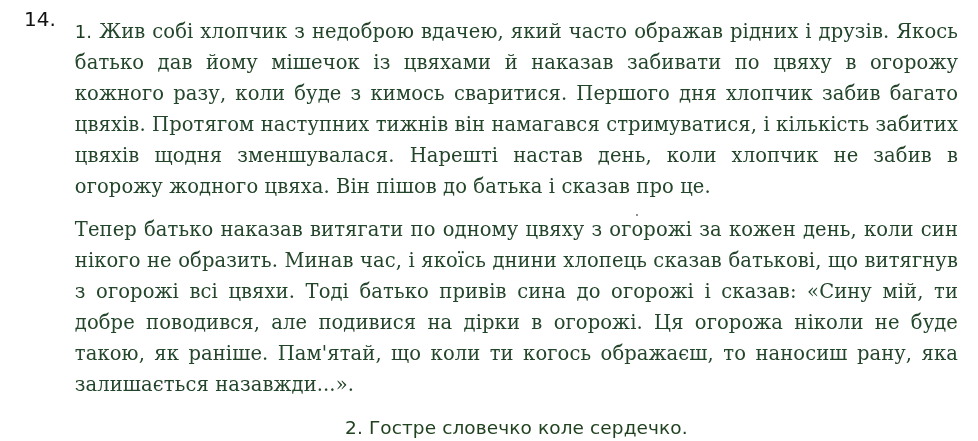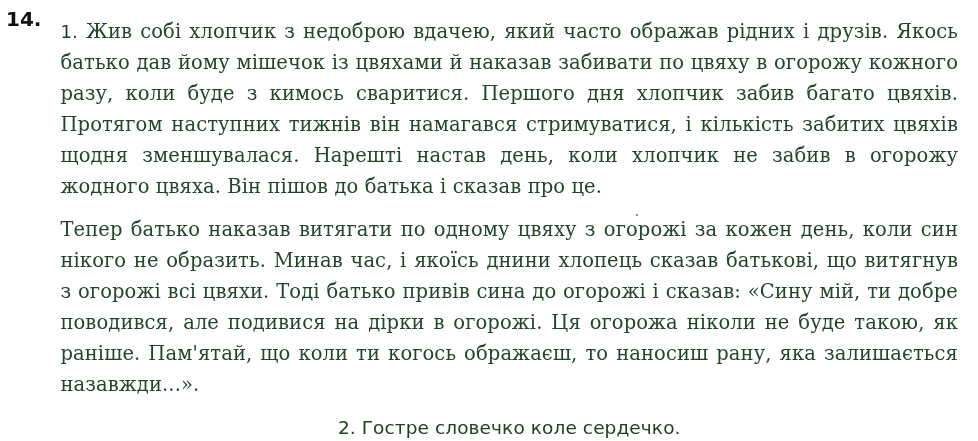--- a/index.html
+++ b/index.html
@@ -20,26 +20,27 @@
     height: 441px;
     box-sizing: border-box;
     padding: 4px 8px 0 6px;
   }
   .exercise {
     display: flex;
     align-items: flex-start;
   }
   .ex-number {
     font-family: "DejaVu Sans", sans-serif;
-    font-weight: bold;
+    font-weight: normal;
     font-size: 20px;
     line-height: 31px;
     color: #111111;
     padding-right: 7px;
     flex: 0 0 auto;
+    margin-left: 18px;
   }
   .ex-body {
     flex: 1 1 auto;
   }
   p {
     margin: 12px;
     font-size: 19.5px;
     line-height: 31px;
     text-align: justify;
     text-justify: inter-word;

